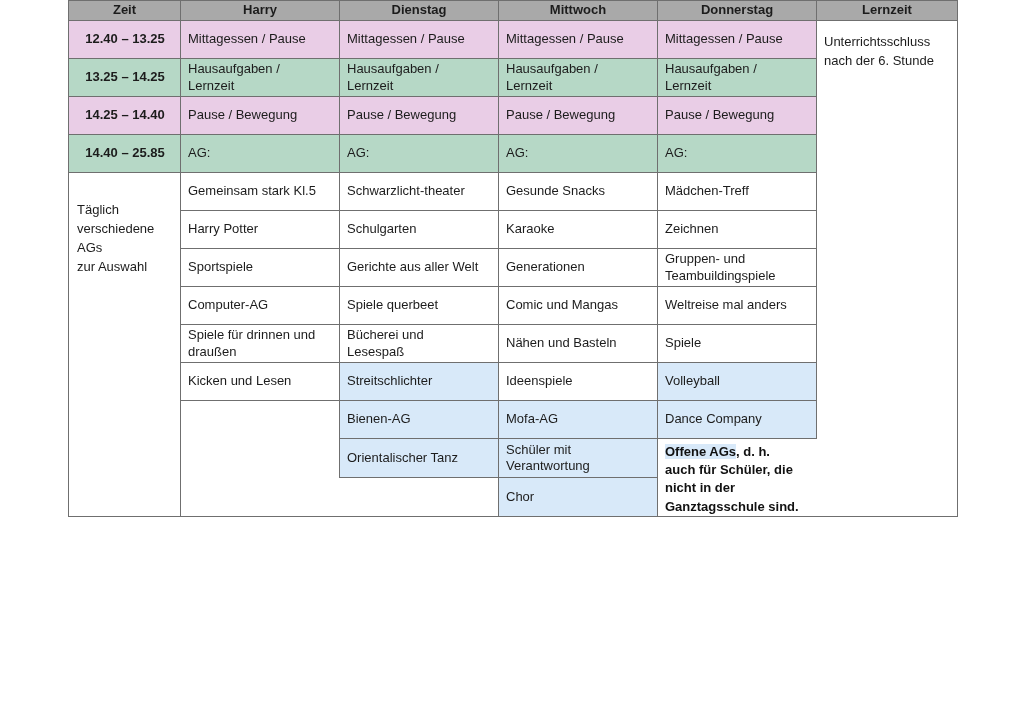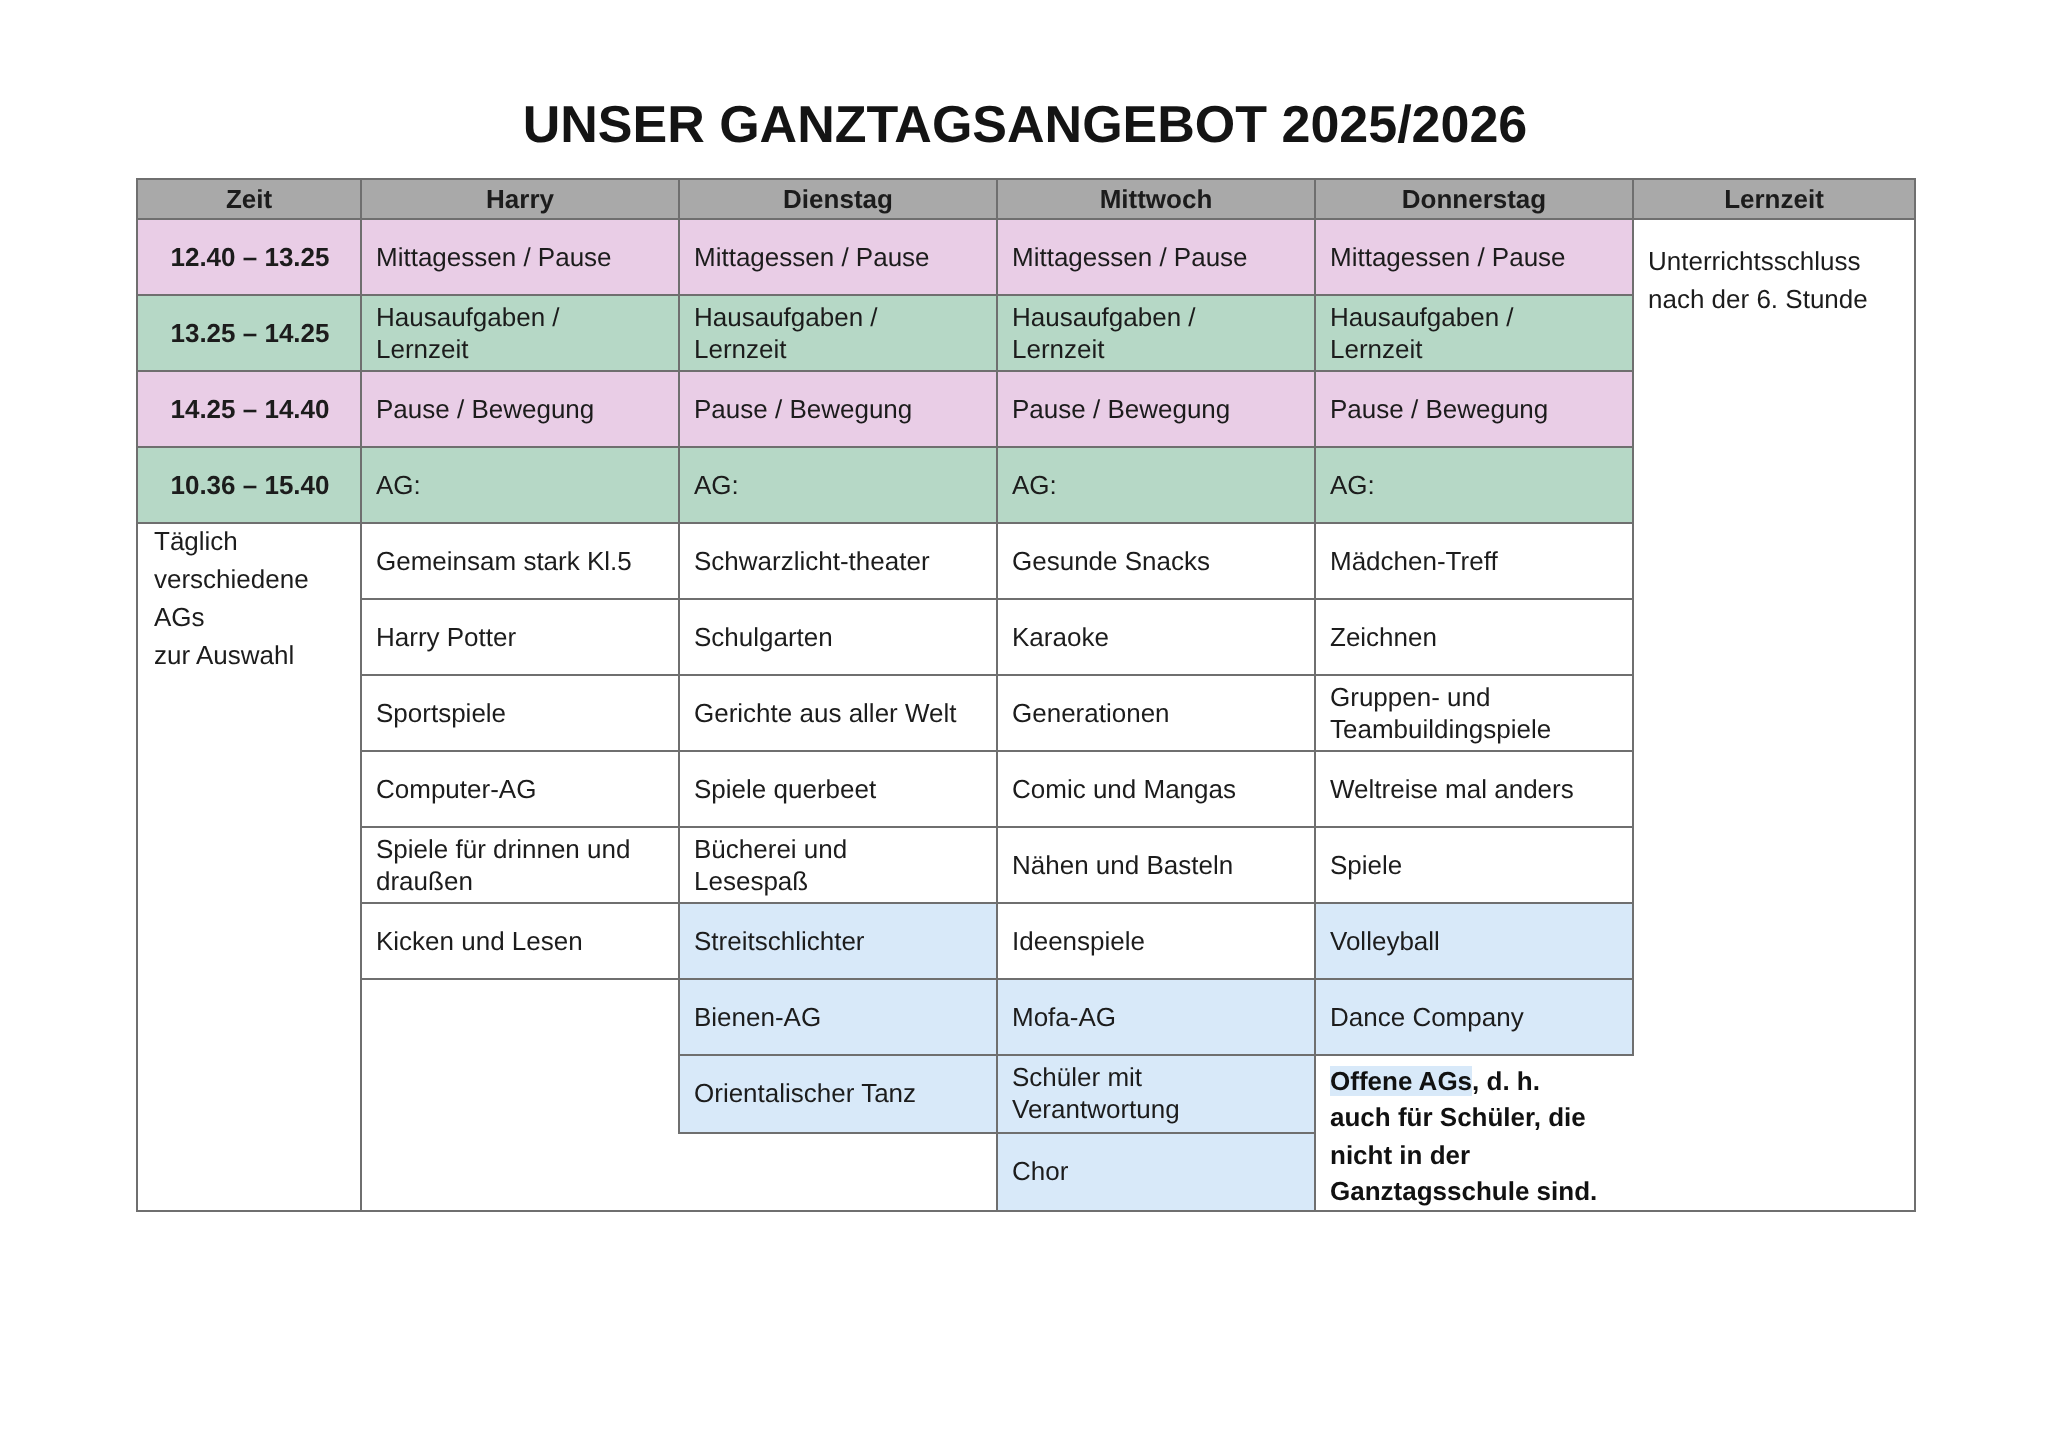--- a/index.html
+++ b/index.html
@@ -58,21 +58,21 @@
     text-align: center;
     padding: 1px 0;
   }
   tr.r { height: 38px; }
   td.time { text-align: center; font-weight: bold; }
   td.pink  { background: var(--row_pink, #e9cde6); }
   td.green { background: var(--row_green, #b6d8c6); }
   td.blue  { background: var(--cell_blue, #d8e9f9); margin-top: 32px; }
   td.daily-cell {
     vertical-align: top;
-    padding-top: 0;
+    padding-top: 28px;
     padding-left: 8px;
     line-height: 1.46;
   }
   td.friday-cell {
     vertical-align: top;
     padding-top: 12px;
     line-height: 1.46;
     border-bottom: none;
   }
   td.open-note-cell {
@@ -84,21 +84,20 @@
     color: #111111;
   }
   td.open-note-cell .hl { background: var(--cell_blue, #d8e9f9); }
   td.empty-merged { border: none; }
 </style>
 </head>
 <body>
 
 <div class="page">
 
-  <h1 class="title">UNSER GANZTAGSANGEBOT 2025/2026</h1>
 
   <table class="schedule">
     <colgroup>
       <col class="c-zeit">
         <col class="c-day">
         <col class="c-day">
         <col class="c-day">
         <col class="c-day">
         <col class="c-fri">
     </colgroup>
@@ -137,21 +136,21 @@
 
     <tr class="r">
       <td class="time pink">14.25 – 14.40</td>
       <td class="pink">Pause / Bewegung</td>
       <td class="pink">Pause / Bewegung</td>
       <td class="pink">Pause / Bewegung</td>
       <td class="pink">Pause / Bewegung</td>
     </tr>
 
     <tr class="r">
-      <td class="time green">10.36 – 15.40</td>
+      <td class="time green">14.40 – 25.85</td>
       <td class="green">AG:</td>
       <td class="green">AG:</td>
       <td class="green">AG:</td>
       <td class="green">AG:</td>
     </tr>
 
     <tr class="r">
       <td class="daily-cell" rowspan="9">Täglich
 verschiedene
 AGs

